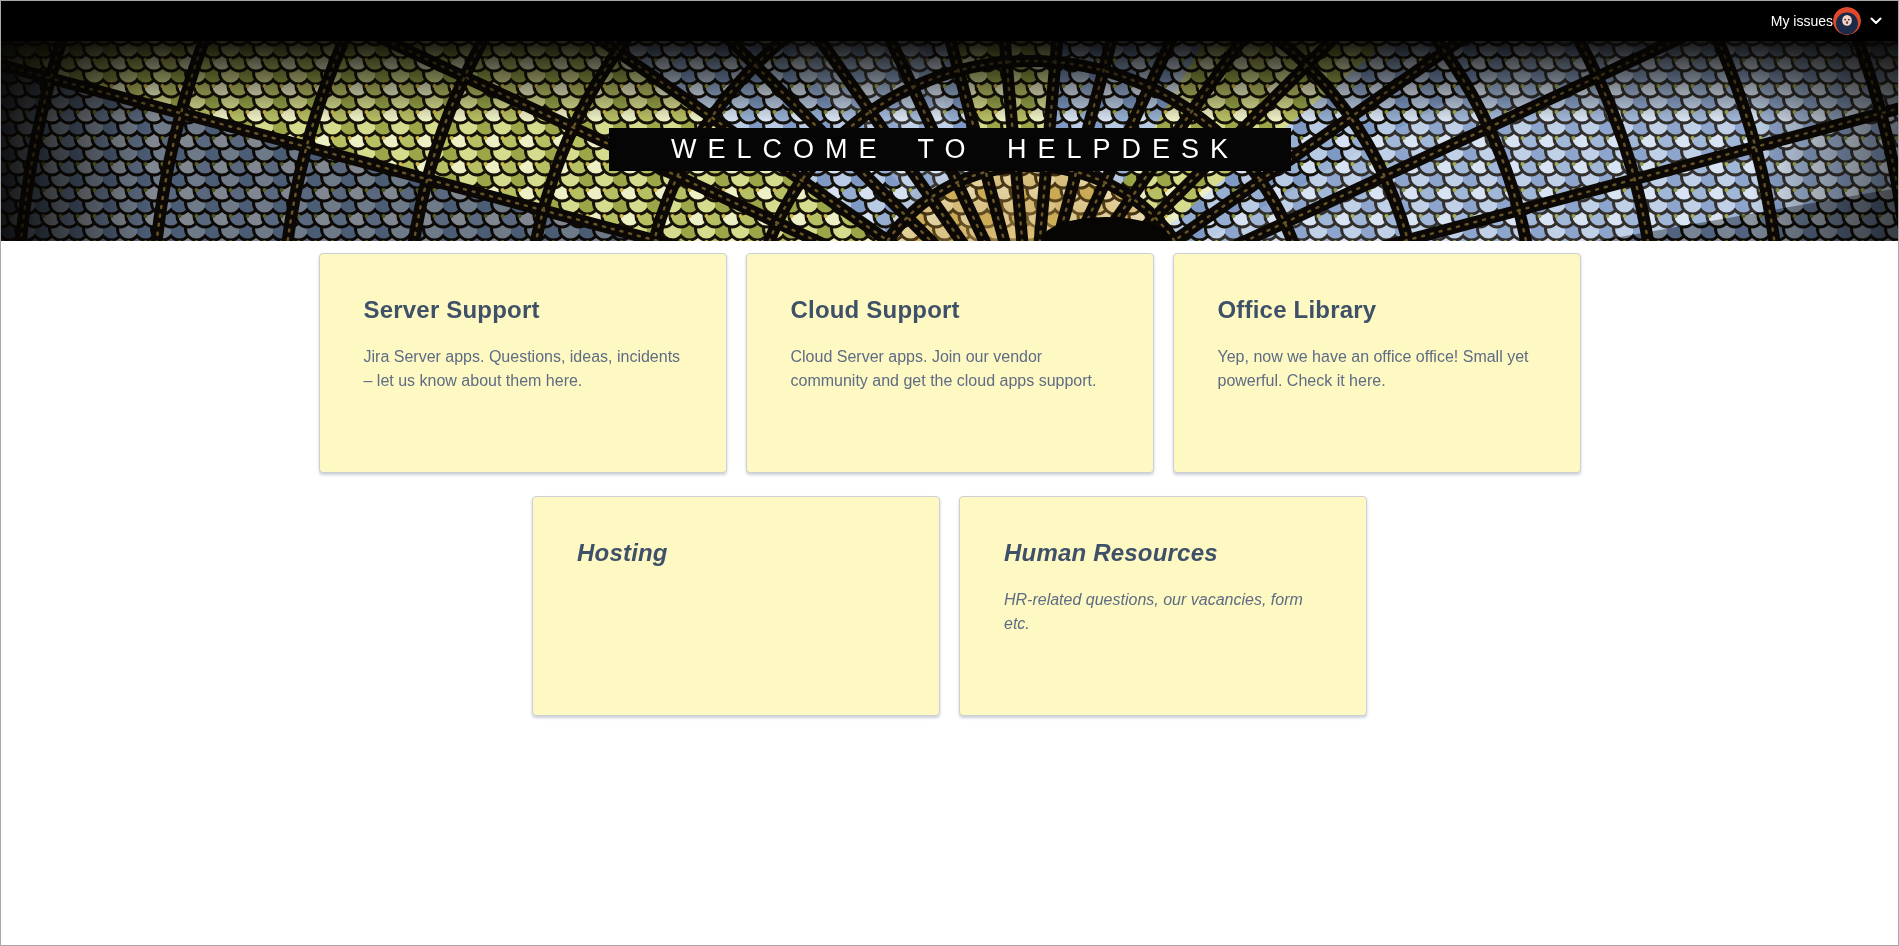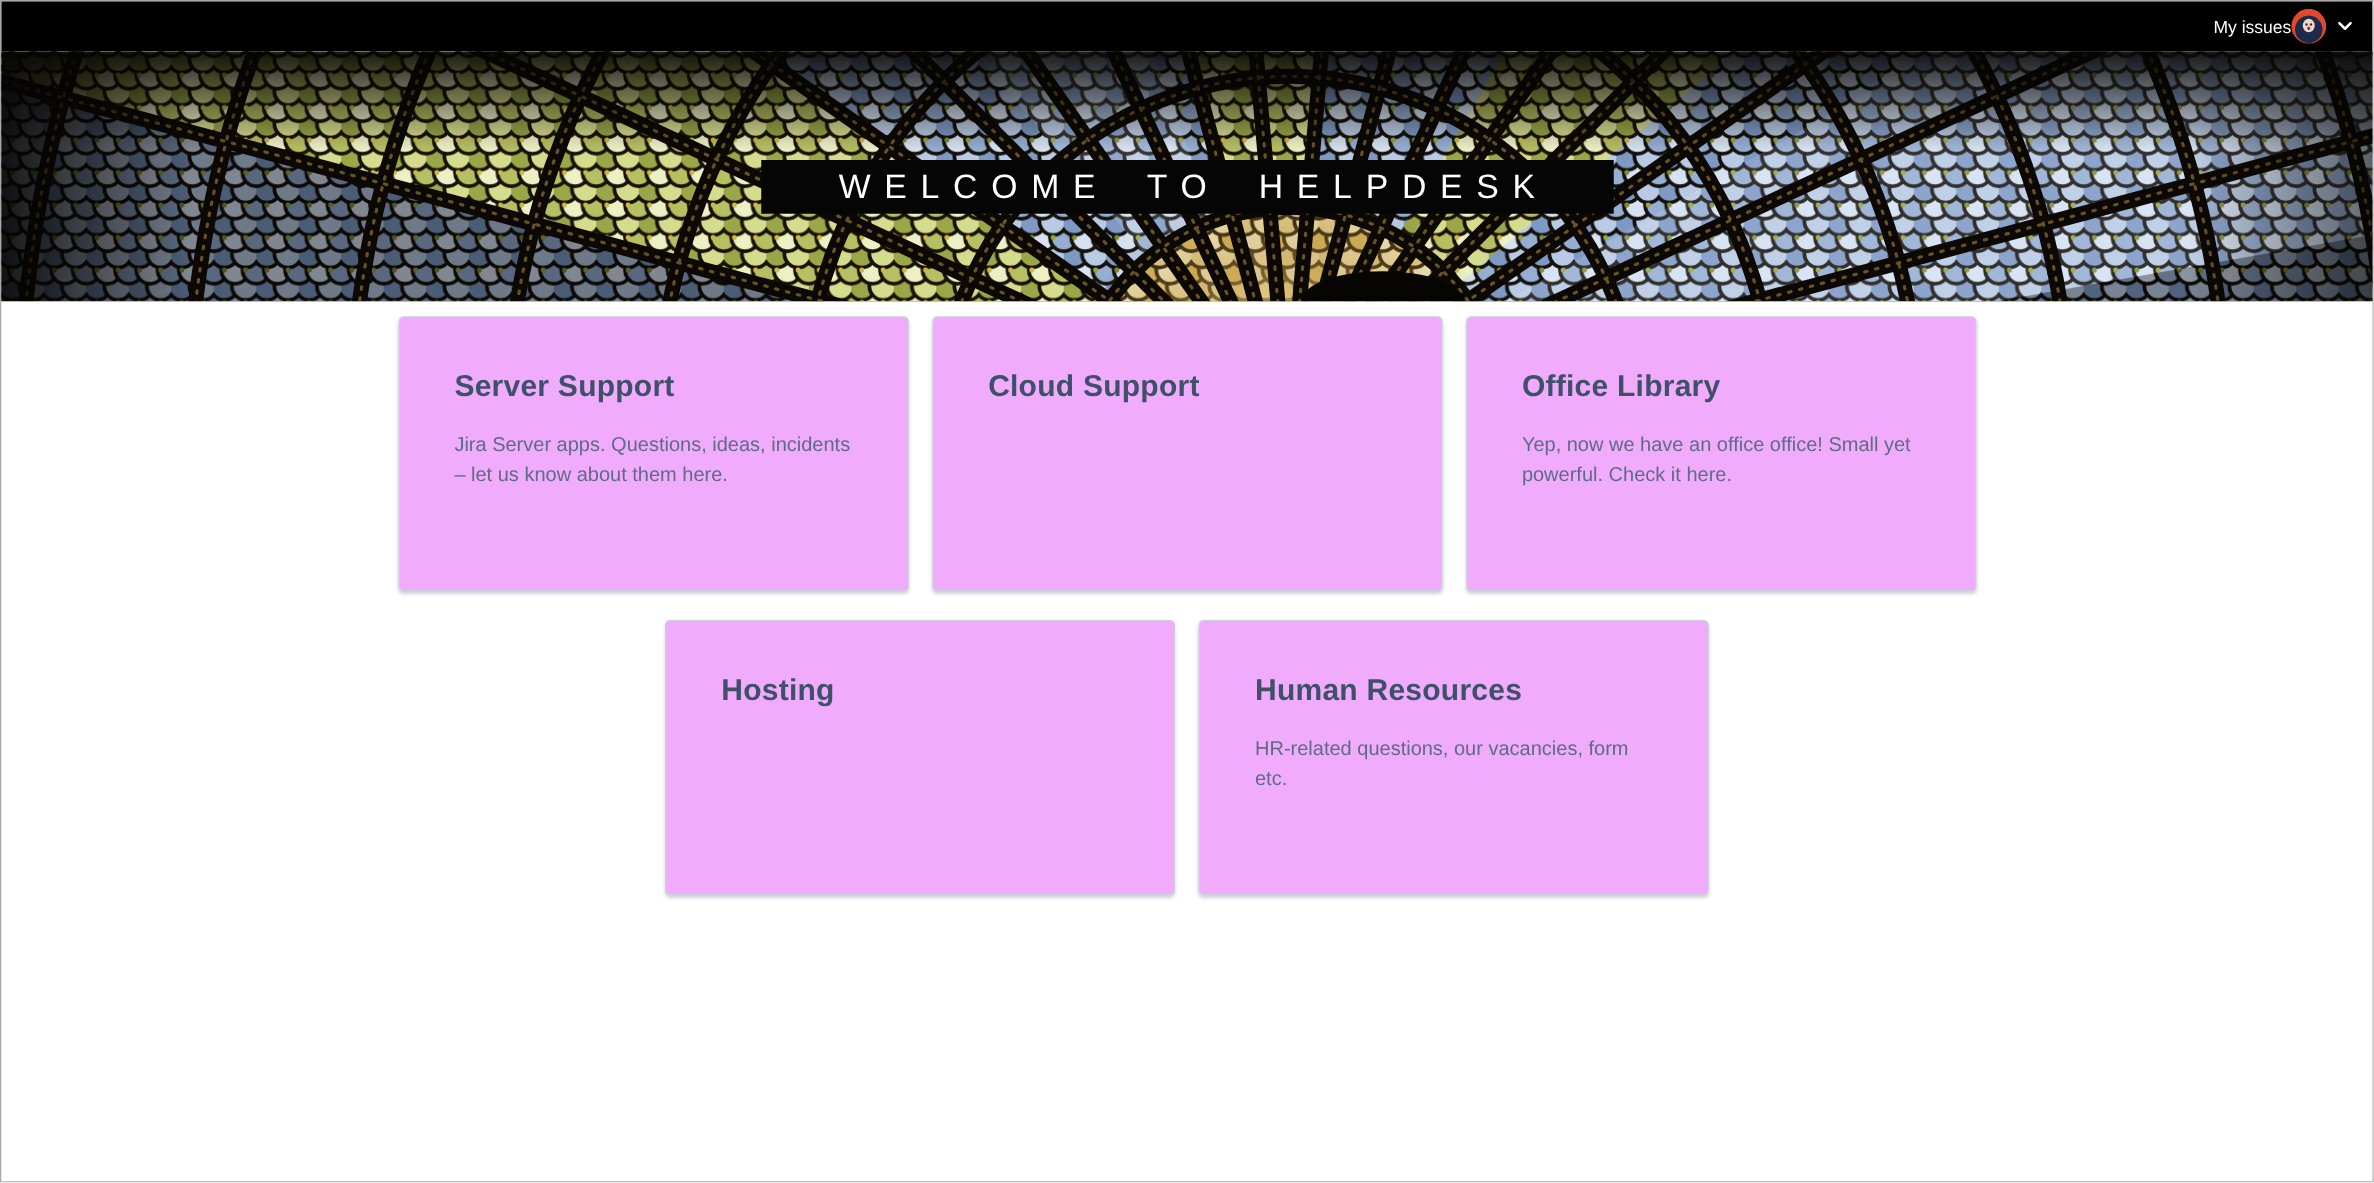--- a/index.html
+++ b/index.html
@@ -41,24 +41,24 @@
     color:#ffffff; font-size:27px; font-weight:400;
     letter-spacing:11px; word-spacing:12px; white-space:nowrap;
     padding-left:11px; 
   }
 
   
   .content { padding-top:12px; }
   .card-row {
     display:flex; justify-content:center; gap:19px;
   }
-  .card-row + .card-row { margin-top:23px; }
+  .card-row + .card-row { margin-top:23px;font-style:italic; }
   .card {
     width:408px; height:220px;
-    background:#f0abfc;
+    background:#fef9c3;
     border:1px solid #ccd0d6;
     border-radius:4px;
     box-shadow:0 2px 3px rgba(23,43,77,0.22);
     padding:42px 44px 0 44px;
     cursor:pointer;
   }
   .card h2 {
     font-size:24px; font-weight:600; color:#3f5069;
     letter-spacing:0.2px; margin-bottom:21px;
   }
@@ -251,20 +251,21 @@
   </div>
 
   <div class="content">
     <div class="card-row">
       <div class="card">
         <h2>Server Support</h2>
         <p>Jira Server apps. Questions, ideas, incidents – let us know about them here.</p>
       </div>
       <div class="card">
         <h2>Cloud Support</h2>
+        <p>Cloud Server apps. Join our vendor community and get the cloud apps support.</p>
       </div>
       <div class="card">
         <h2>Office Library</h2>
         <p>Yep, now we have an office office! Small yet powerful. Check it here.</p>
       </div>
     </div>
     <div class="card-row">
       <div class="card">
         <h2>Hosting</h2>
       </div>

